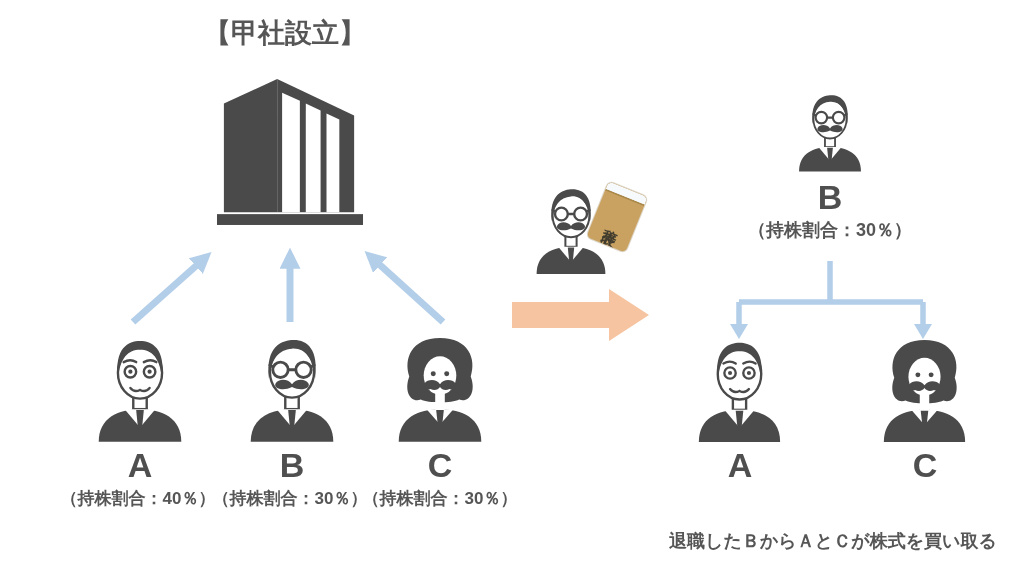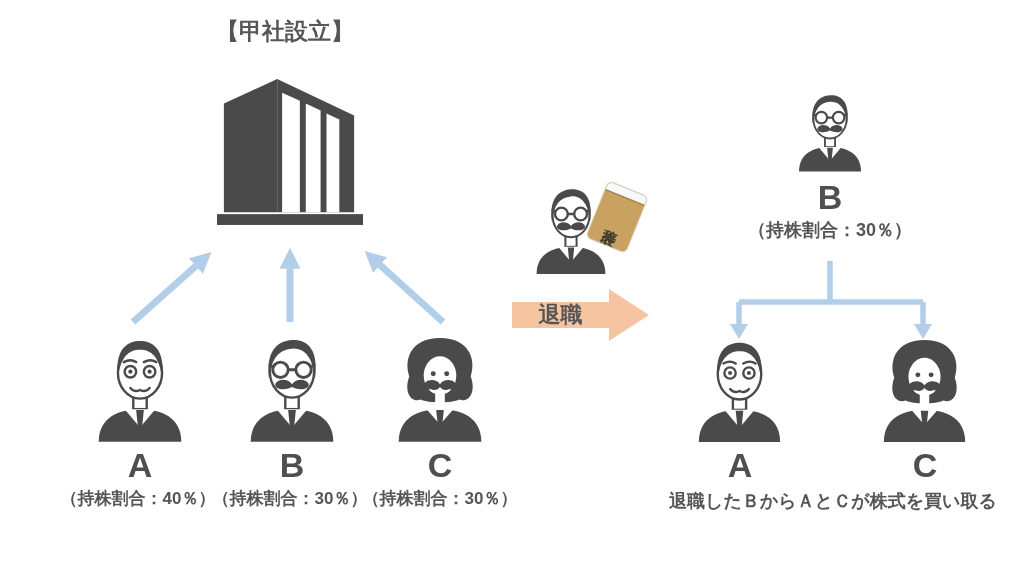--- a/index.html
+++ b/index.html
@@ -2,24 +2,24 @@
 <html><head>
 <meta charset="utf-8">
 <style>
   html,body{margin:0;padding:0;background:#ffffff;}
   .canvas{
     position:relative;width:1024px;height:576px;background:#ffffff;overflow:hidden;
     font-family:"Liberation Sans","DejaVu Sans",sans-serif;
   }
   .abs{position:absolute;}
   .txt{color:#565656;font-weight:bold;text-align:center;white-space:nowrap;line-height:1.15;}
-  .title{font-size:23px;letter-spacing:0px;}
+  .title{font-size:27px;letter-spacing:0px;}
   .name-label{font-size:34px;color:#4f4f4f;}
   .share-label{font-size:17px;}
-  .caption{font-size:18px;}
+  .caption{font-size:18px;margin-top:40px;}
   .dk{fill:#4a4a4a;}
   .arrow-label{
     display:flex;align-items:center;justify-content:center;
     font-size:22px;font-weight:bold;color:#565656;
   }
   .envelope{
     background:#c9a262;border-radius:5px;transform:rotate(22deg);
     box-shadow:0 0 0 1px rgba(120,90,30,.25);overflow:hidden;
   }
   .envelope .flap{
@@ -129,21 +129,20 @@
     </svg>
 
   <div class="abs envelope" style="left:596px;top:187px;width:42px;height:60px;">
     <div class="flap"></div>
     <div class="vtext">辞表</div>
   </div>
 
   <svg class="abs" style="left:512px;top:288px;" width="138" height="54">
     <polygon points="0,14 97,14 97,1 137,27 97,53 97,40 0,40" fill="#f6c4a0"></polygon>
   </svg>
-  <div class="abs arrow-label" style="left:512px;top:288px;width:97px;height:54px;">退職</div>
 
 
   <svg class="abs" style="left:794px;top:92px;" width="72" height="80">
       <use href="#sym-person-b"></use>
     </svg>
   <div class="abs txt name-label" style="left:780px;top:178px;width:100px;">B</div>
   <div class="abs txt share-label" style="left:748px;top:220px;width:164px;font-size:18px;">（持株割合：30％）</div>
 
   <svg class="abs" style="left:727px;top:258px;" width="206" height="84">
     <path d="M103,3 L103,44 M12,44 L196,44 M12,44 L12,67 M196,44 L196,67" fill="none" stroke="#b3cee9" stroke-width="5.5" stroke-linejoin="round"></path>

